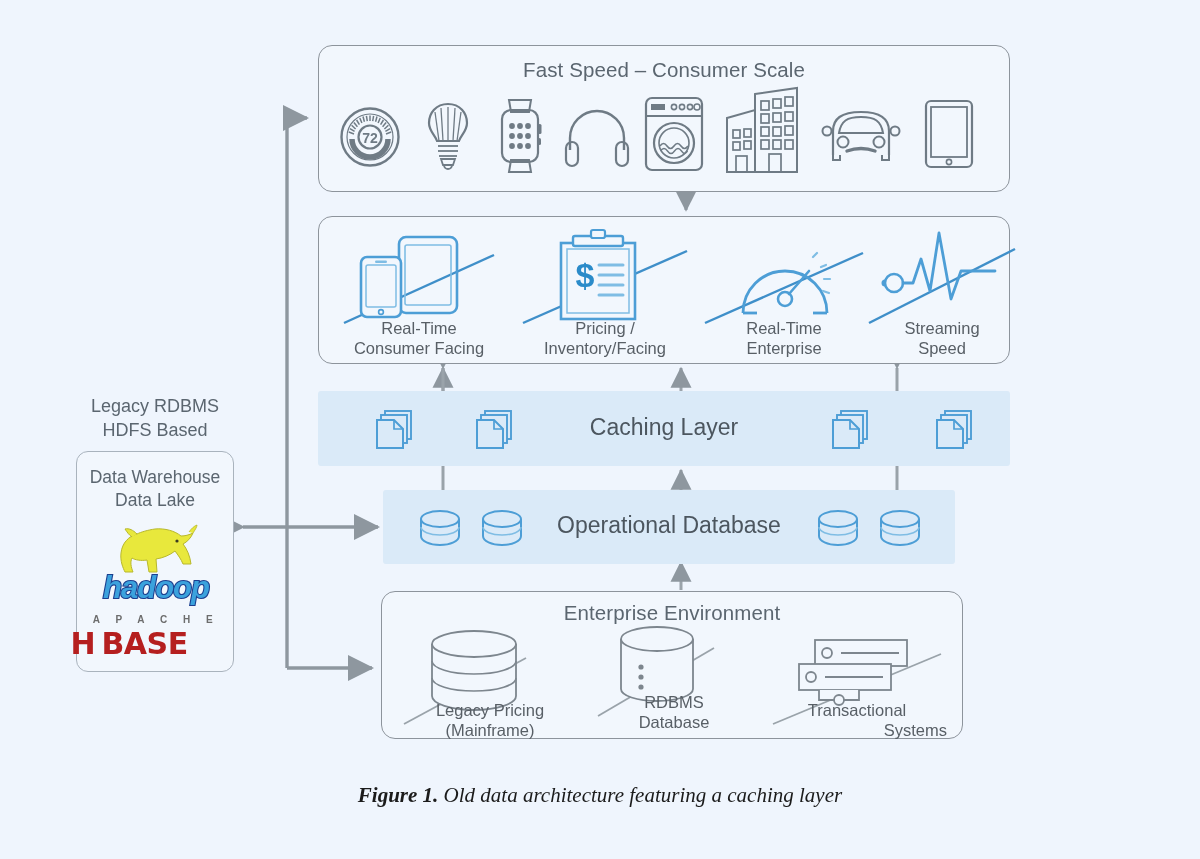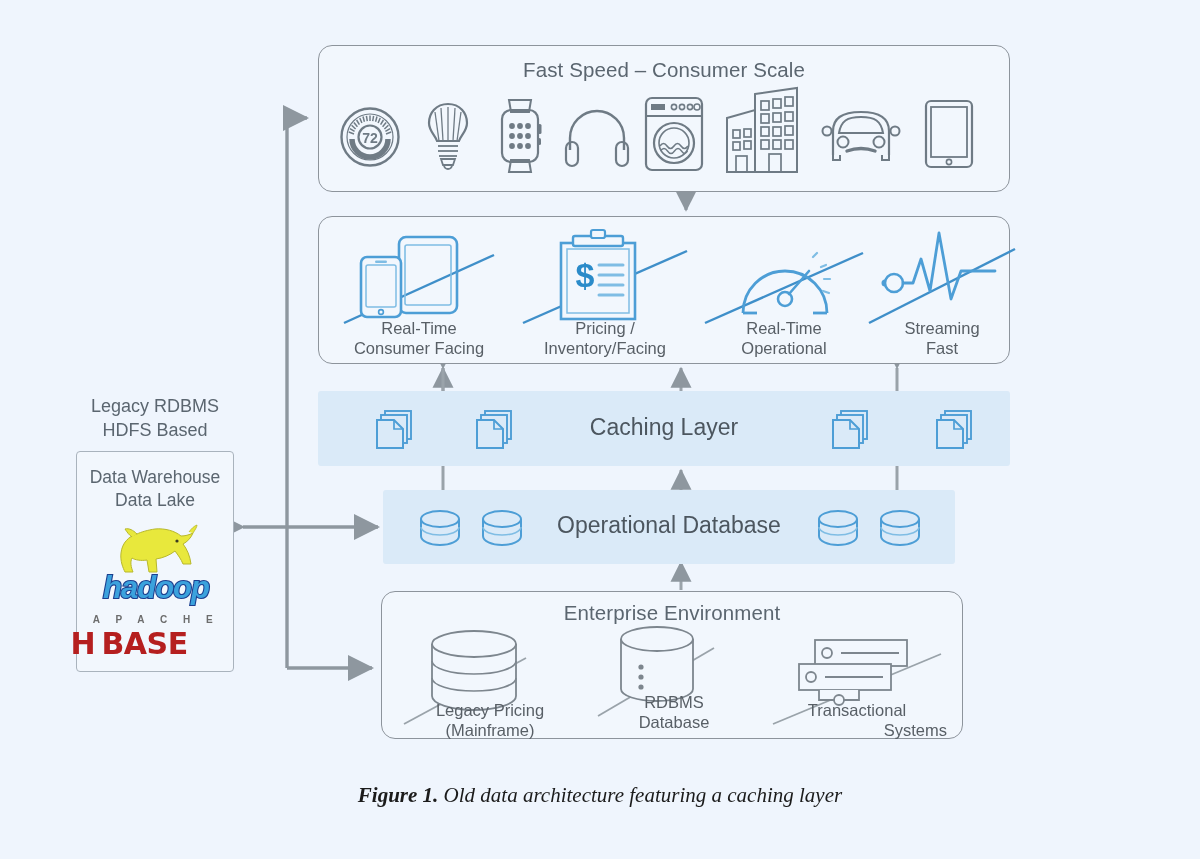--- a/index.html
+++ b/index.html
@@ -51,21 +51,21 @@
     text-align: center;
     color: #5b6670;
     font-size: 18px;
     line-height: 24px;
     white-space: nowrap;
   }
   .side-box {
     position: absolute;
     background: #f2f7fd;
     border: 1.4px solid #a9b3bd;
-    border-radius: 4px;
+    border-radius: 12px;
   }
   .side-box-title {
     position: absolute;
     left: 0; right: 0;
     text-align: center;
     color: #5b6670;
     font-size: 17.5px;
     line-height: 23px;
     white-space: nowrap;
   }
@@ -371,34 +371,34 @@
         <g stroke="#7fbde4" stroke-width="2.2" stroke-linecap="round">
           <path d="M76,20 L80,16"></path>
             <path d="M84,30 L89,28"></path>
           <path d="M87,42 L93,42"></path>
             <path d="M86,54 L92,56"></path>
         </g>
         <circle cx="48" cy="62" r="7" fill="none" stroke="#4d9ed6" stroke-width="2.6"></circle>
         <path d="M52,57 L72,34" stroke="#4d9ed6" stroke-width="2.6" stroke-linecap="round"></path>
       </svg>
       <div class="item-cap" style="left:0; top:95px; width:170px;">Real-Time</div>
-      <div class="item-cap" style="left:0; top:115px; width:170px;">Operational</div>
+      <div class="item-cap" style="left:0; top:115px; width:170px;">Enterprise</div>
     </div>
 
     <div class="abs" style="left:548px; top:6px; width:150px; height:130px;">
       <svg class="abs" style="left:0;top:0" width="150" height="110" viewBox="0 0 150 110">
         <path d="M2,100 L148,26" stroke="#3f8fc9" stroke-width="2.4" fill="none"></path>
       </svg>
       <svg class="abs" style="left:16px;top:4px" width="116" height="86" viewBox="0 0 116 86">
         <path d="M2,56 L14,56" stroke="#4d9ed6" stroke-width="7" stroke-linecap="round"></path>
         <circle cx="11" cy="56" r="9" fill="#f2f7fd" stroke="#4d9ed6" stroke-width="2.6"></circle>
         <path d="M20,56 L30,56 L38,32 L47,64 L56,6 L68,72 L78,44 L112,44" fill="none" stroke="#4d9ed6" stroke-width="2.8" stroke-linejoin="round" stroke-linecap="round"></path>
       </svg>
       <div class="item-cap" style="left:0; top:95px; width:150px;">Streaming</div>
-      <div class="item-cap" style="left:0; top:115px; width:150px;">Fast</div>
+      <div class="item-cap" style="left:0; top:115px; width:150px;">Speed</div>
     </div>
   </div>
 
   <div class="band" style="left:318px; top:391px; width:692px; height:75px;">
     <div class="band-title" style="top:23px;">Caching Layer</div>
 
     <svg class="abs" style="left:56px; top:18px" width="44" height="42" viewBox="0 0 44 42">
       <rect x="11" y="2" width="26" height="28" fill="#daeaf8" stroke="#4d9ed6" stroke-width="1.9"></rect>
       <rect x="7" y="6" width="26" height="28" fill="#daeaf8" stroke="#4d9ed6" stroke-width="1.9"></rect>
       <path d="M3,11 L20,11 L29,20 L29,39 L3,39 Z" fill="#daeaf8" stroke="#4d9ed6" stroke-width="2"></path>

